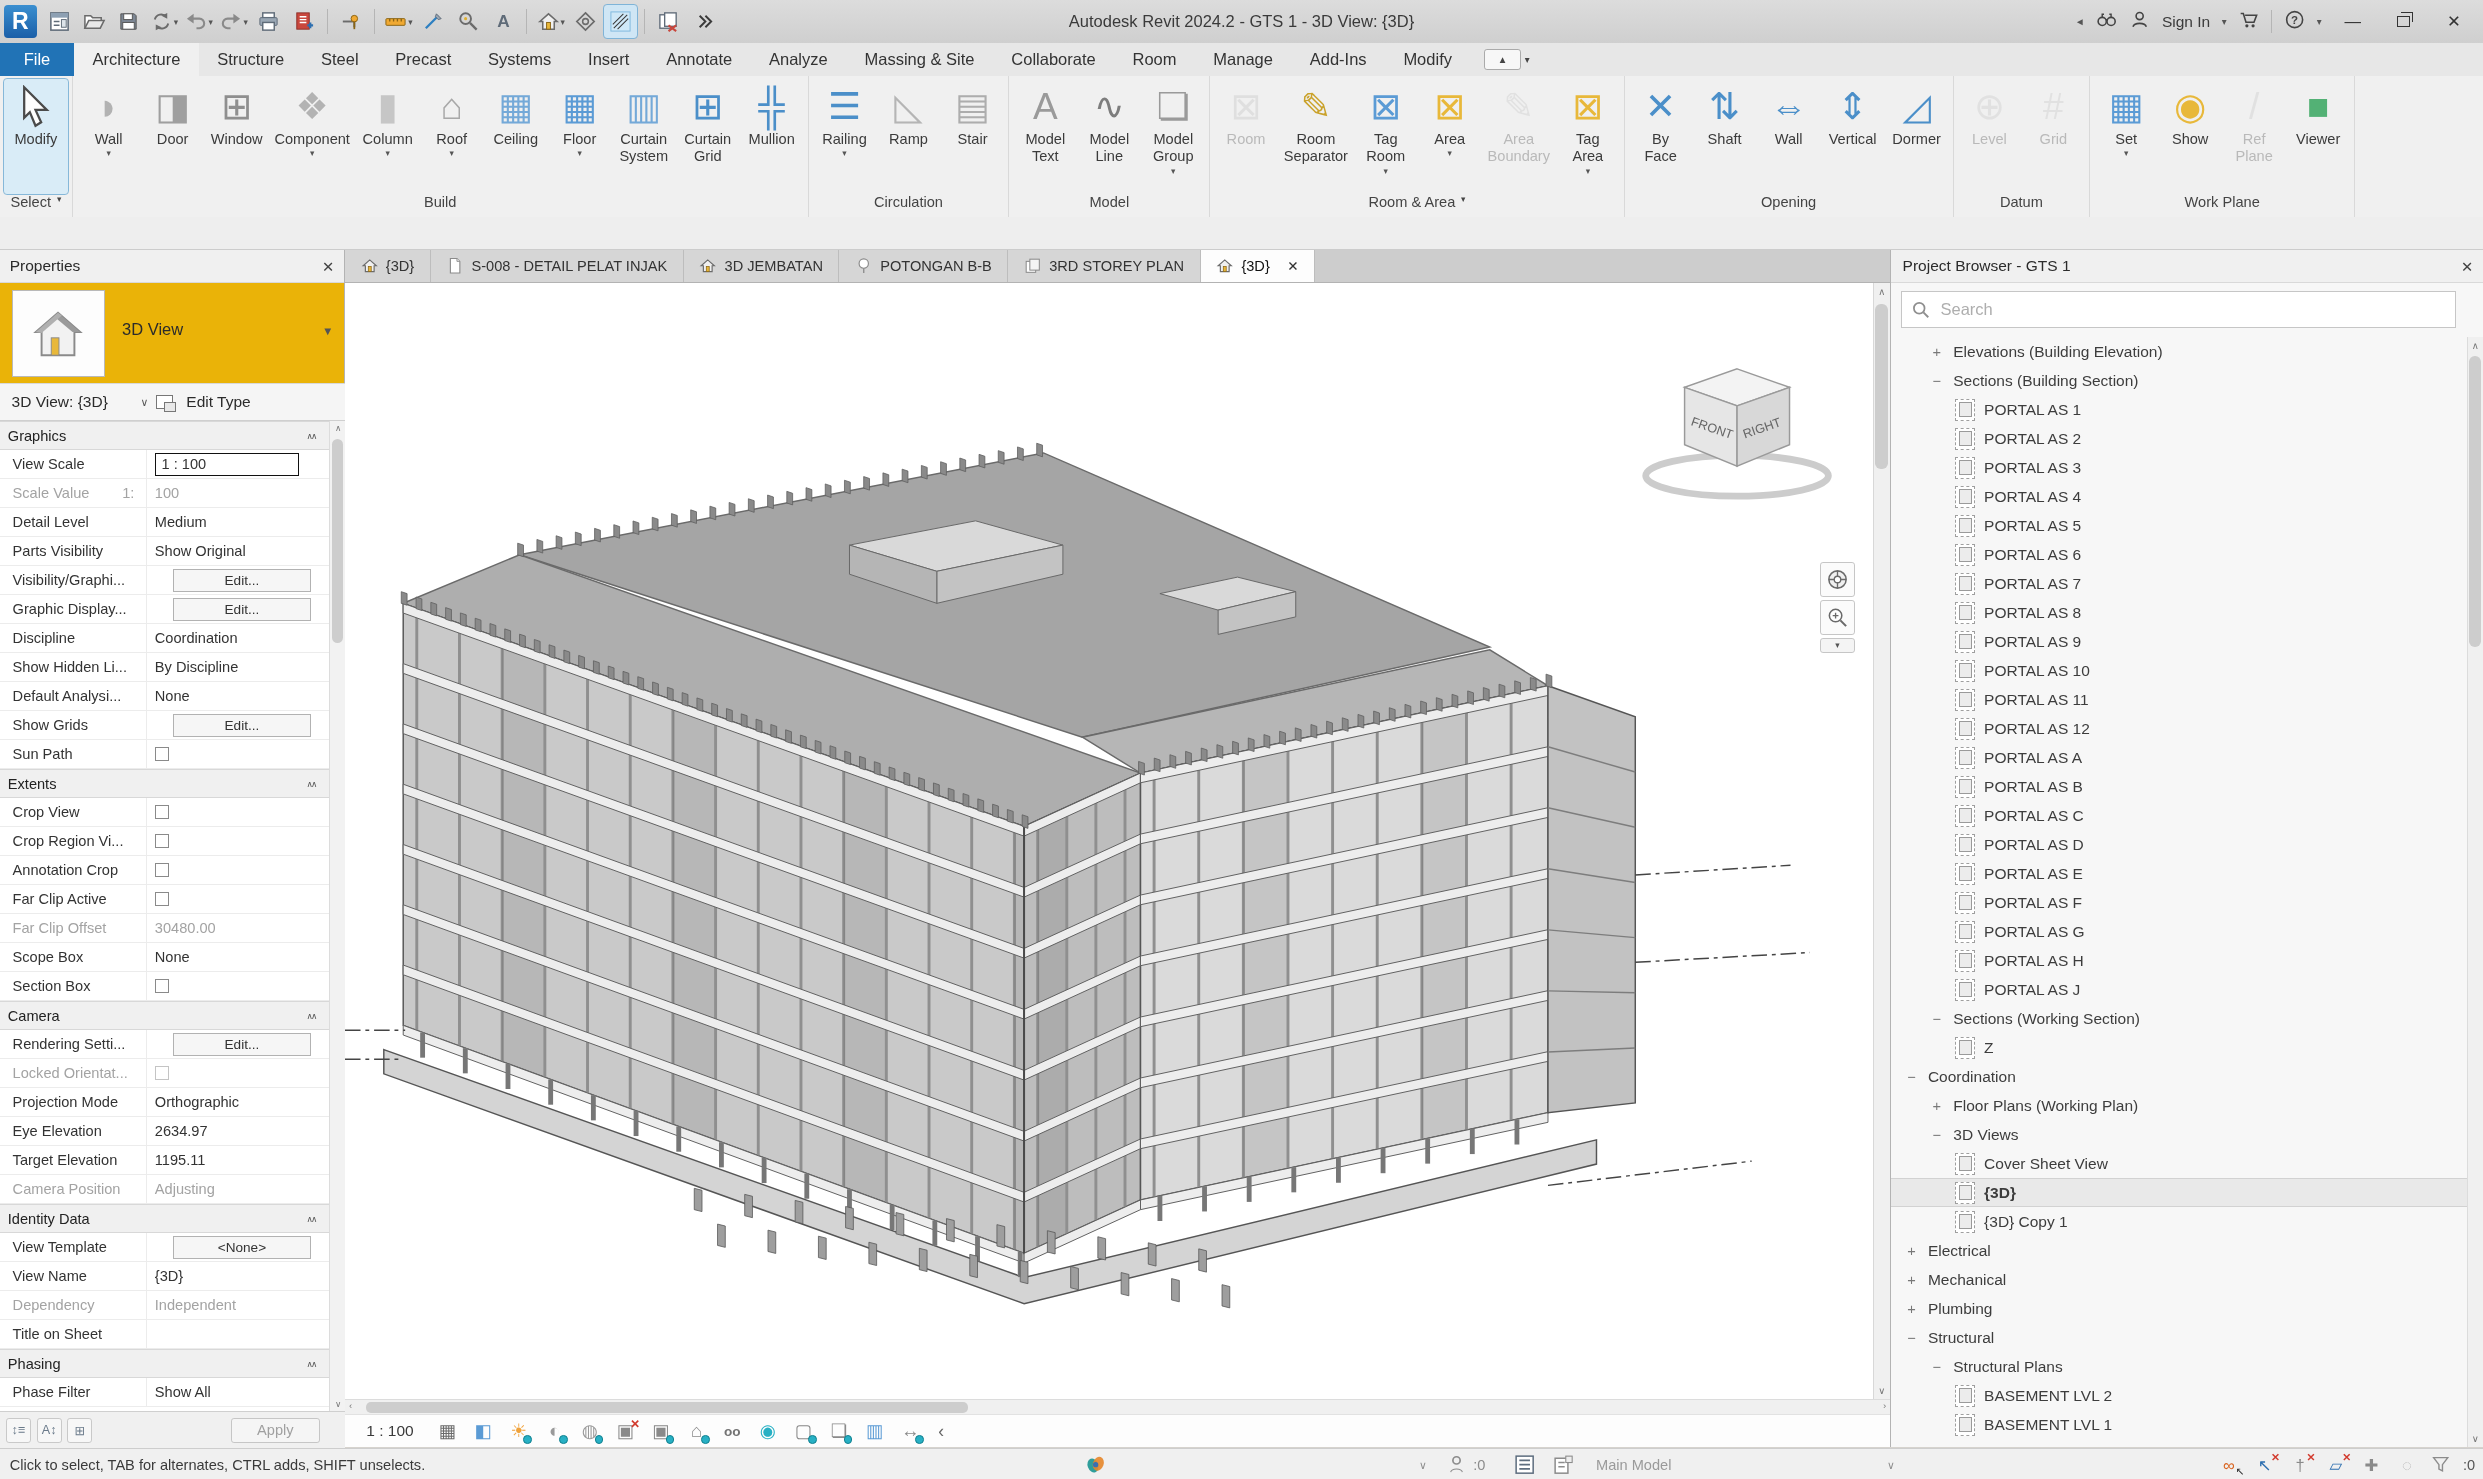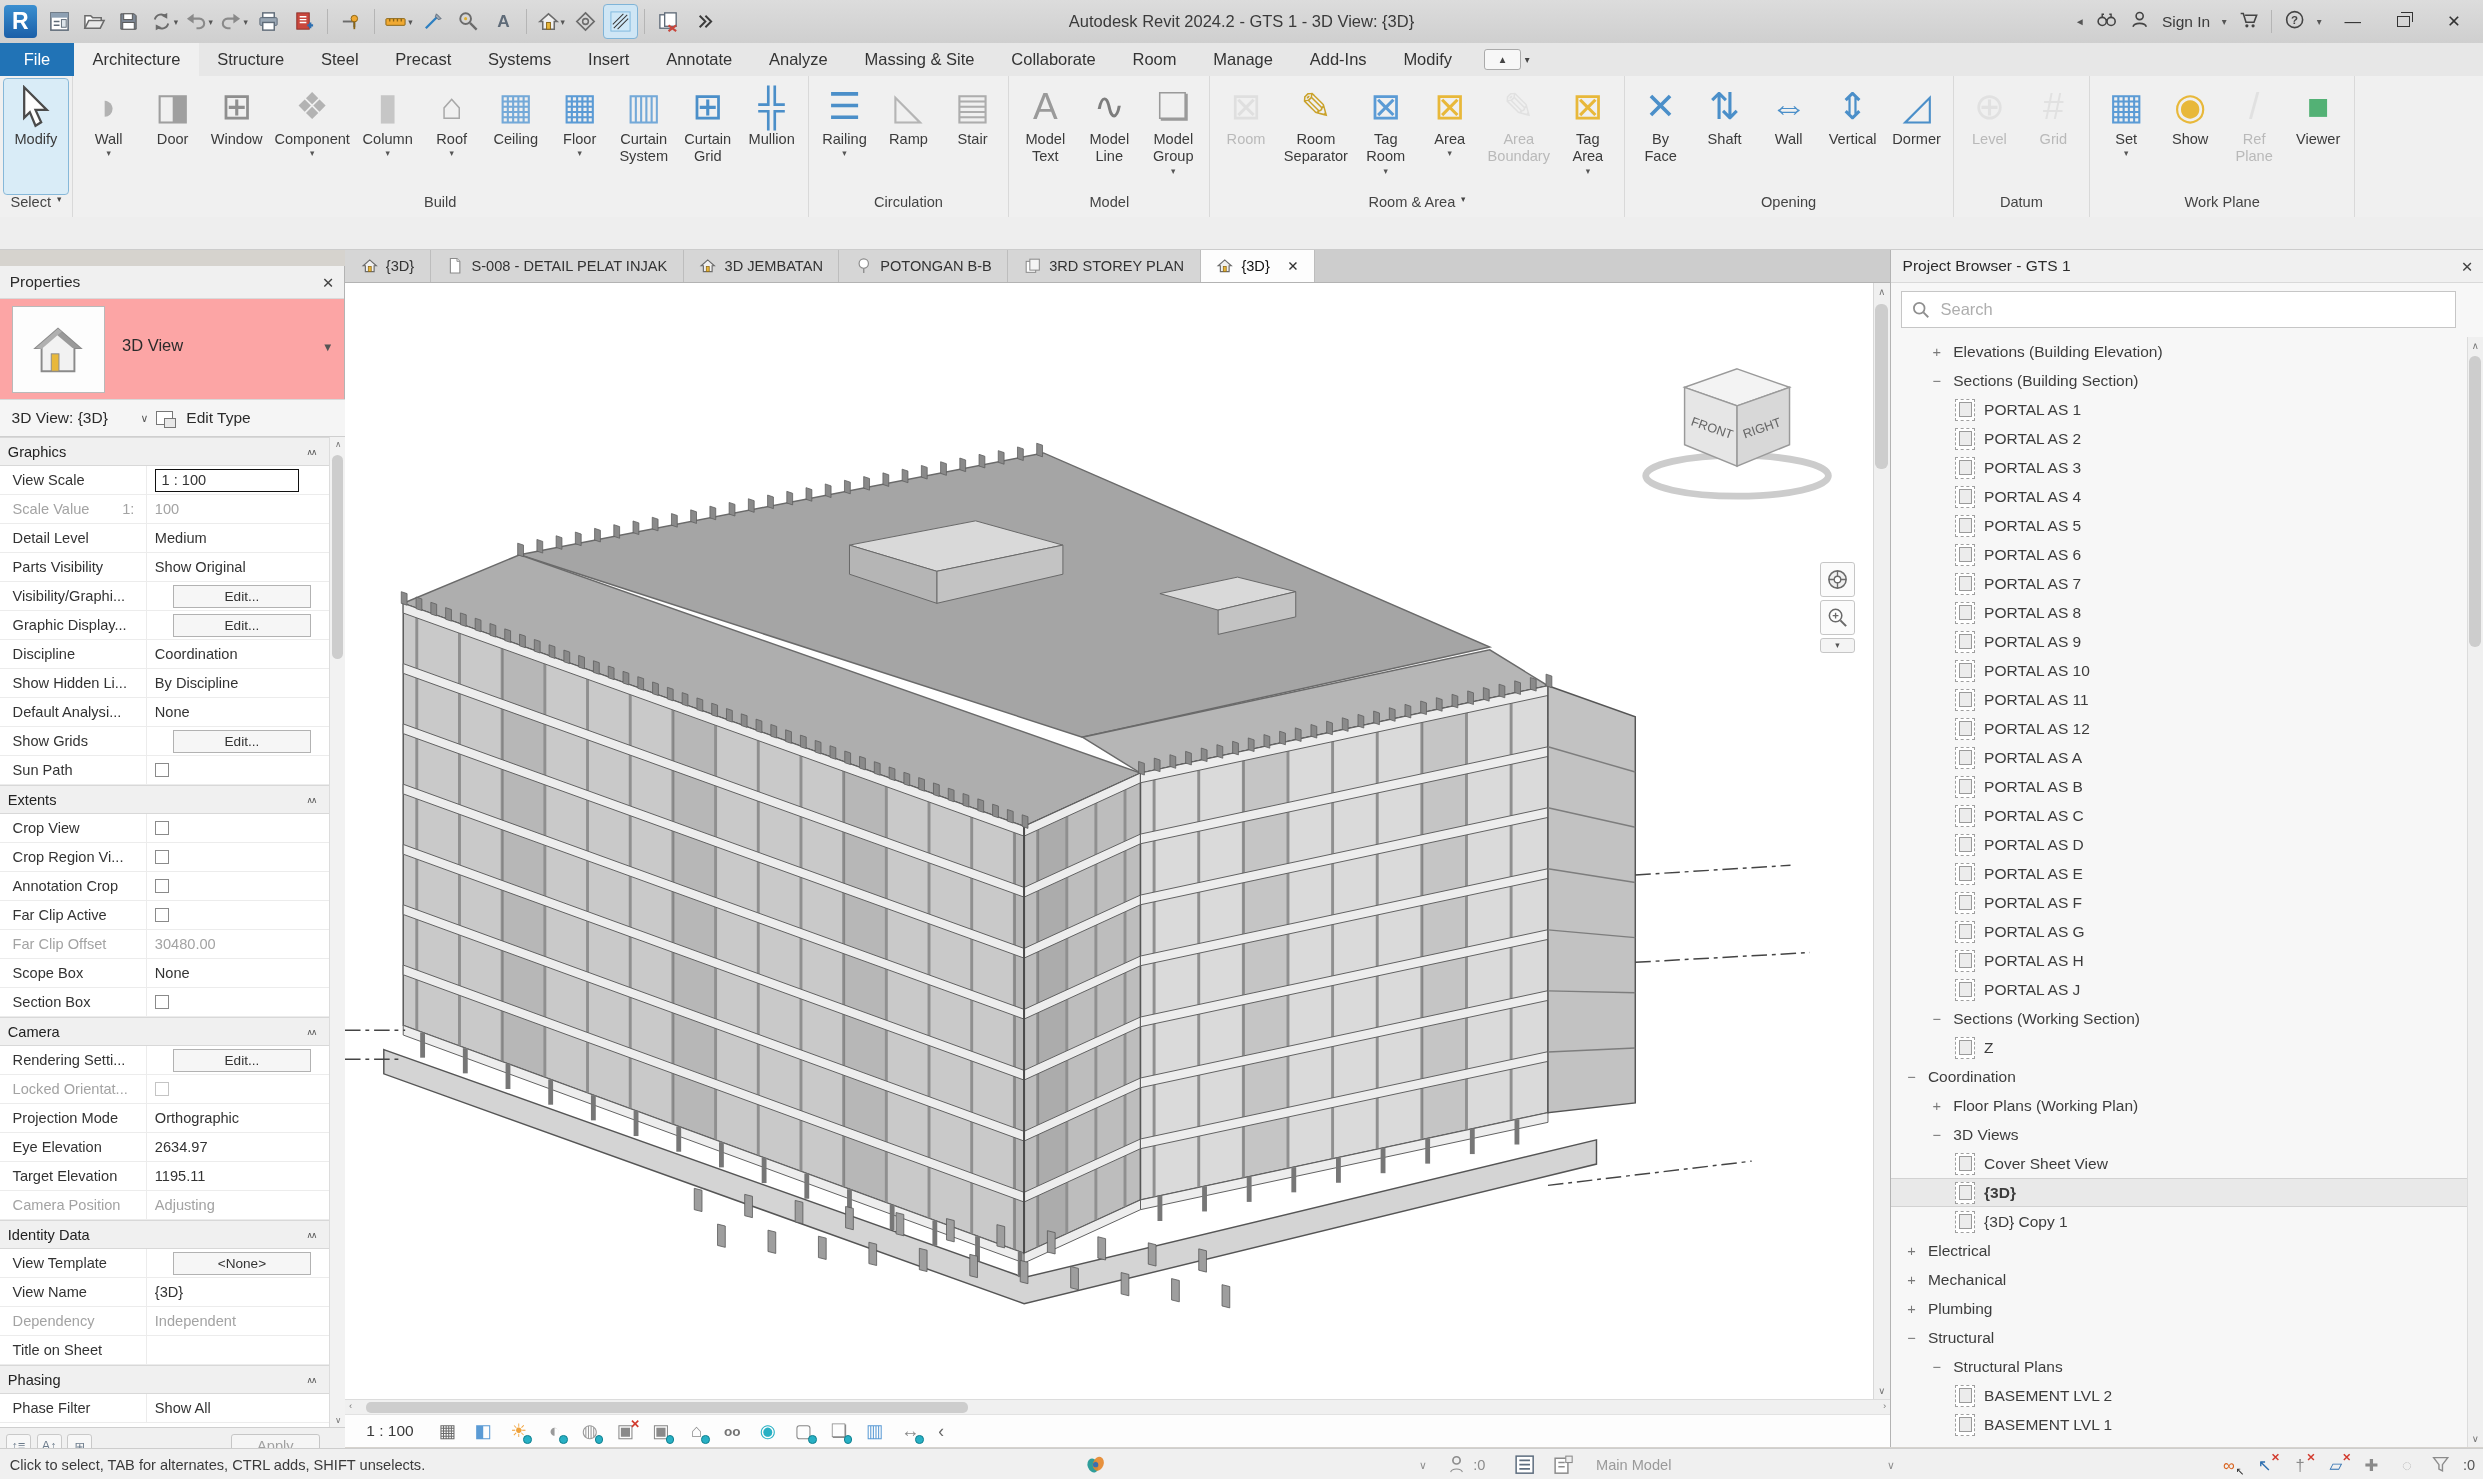--- a/index.html
+++ b/index.html
@@ -46,21 +46,21 @@
 .rbtn .rlabel { font-size:14.6px; line-height:17.5px; text-align:center; color:#3b3b3b; white-space:pre-line; }
 .rbtn .rarrow { font-size:8.7px; color:#555; height:11.6px; }
 .rbtn.disabled .rlabel { color:#b9b9b9; }
 .rbtn.disabled .ric { opacity:.45; }
 .rbtn.selected { background:#d9ecf7; outline:1px solid #86b8d9; }
 .rbtn.modify svg { width:39px; height:43px; }
 
 #optionsbar { position:absolute; left:0; top:217px; width:2483px; height:33px; background:#eeeeee; border-bottom:1px solid #cccccc; }
 
 
-#properties { position:absolute; left:0; top:250px; width:345px; height:1197px; background:#fca5a5; border-right:1px solid #b3b3b3;margin-top:16px; }
+#properties { position:absolute; left:0; top:250px; width:345px; height:1197px; background:#eab308; border-right:1px solid #b3b3b3; }
 .pal-header { height:33px; display:flex; align-items:center; padding:0 9.7px; font-size:15.5px; color:#2b2b2b; background:#f0f0f0; border-bottom:1px solid #d9d9d9; }
 .pal-header .pal-x { margin-left:auto; font-size:14.6px; color:#444; }
 #prop-preview { position:absolute; left:0; top:33px; width:345px; height:101px; border-bottom:1px solid #d9d9d9; }
 #prop-preview .pbox { position:absolute; left:11.6px; top:6.8px; width:93px; height:87px; background:#fdfdfd; border:1px solid #b9b9b9; display:flex; align-items:center; justify-content:center; }
 #prop-preview .ptype { position:absolute; left:122px; top:37px; font-size:16.5px; color:#2b2b2b; }
 #prop-preview .pdrop { position:absolute; right:11.6px; top:41px; font-size:11.6px; color:#555; }
 #type-selector { position:absolute; left:0; top:134px; width:345px; height:37px; display:flex; align-items:center; padding:0 11.6px; gap:7.8px; border-bottom:1px solid #cfcfcf; background:#f5f5f5; }
 #type-selector .ts-name { font-size:15.5px; color:#2b2b2b; }
 #type-selector .ts-chev { font-size:10.7px; color:#555; margin-left:25px; }
 #type-selector .ts-icon { width:16.5px; height:14.6px; border:1px solid #777; position:relative; background:#fff; }

